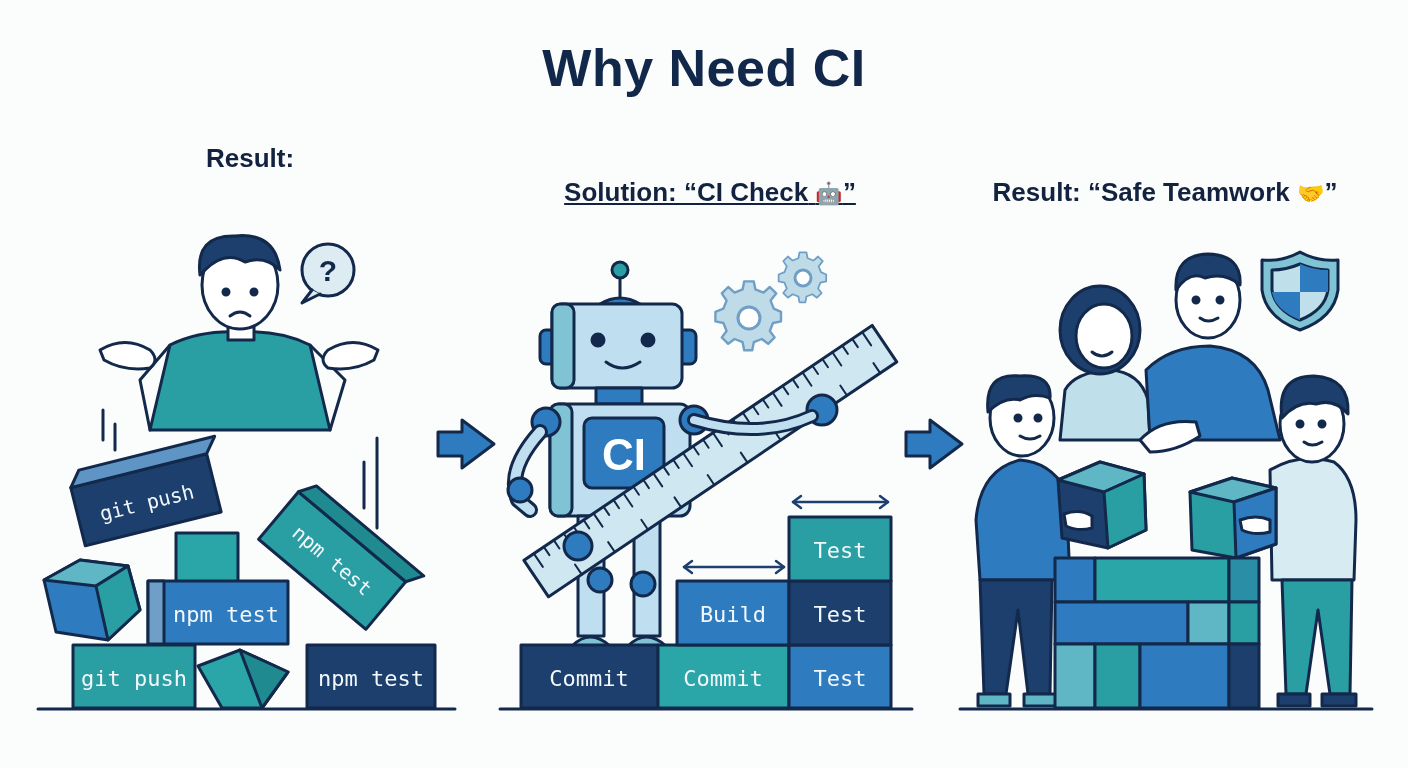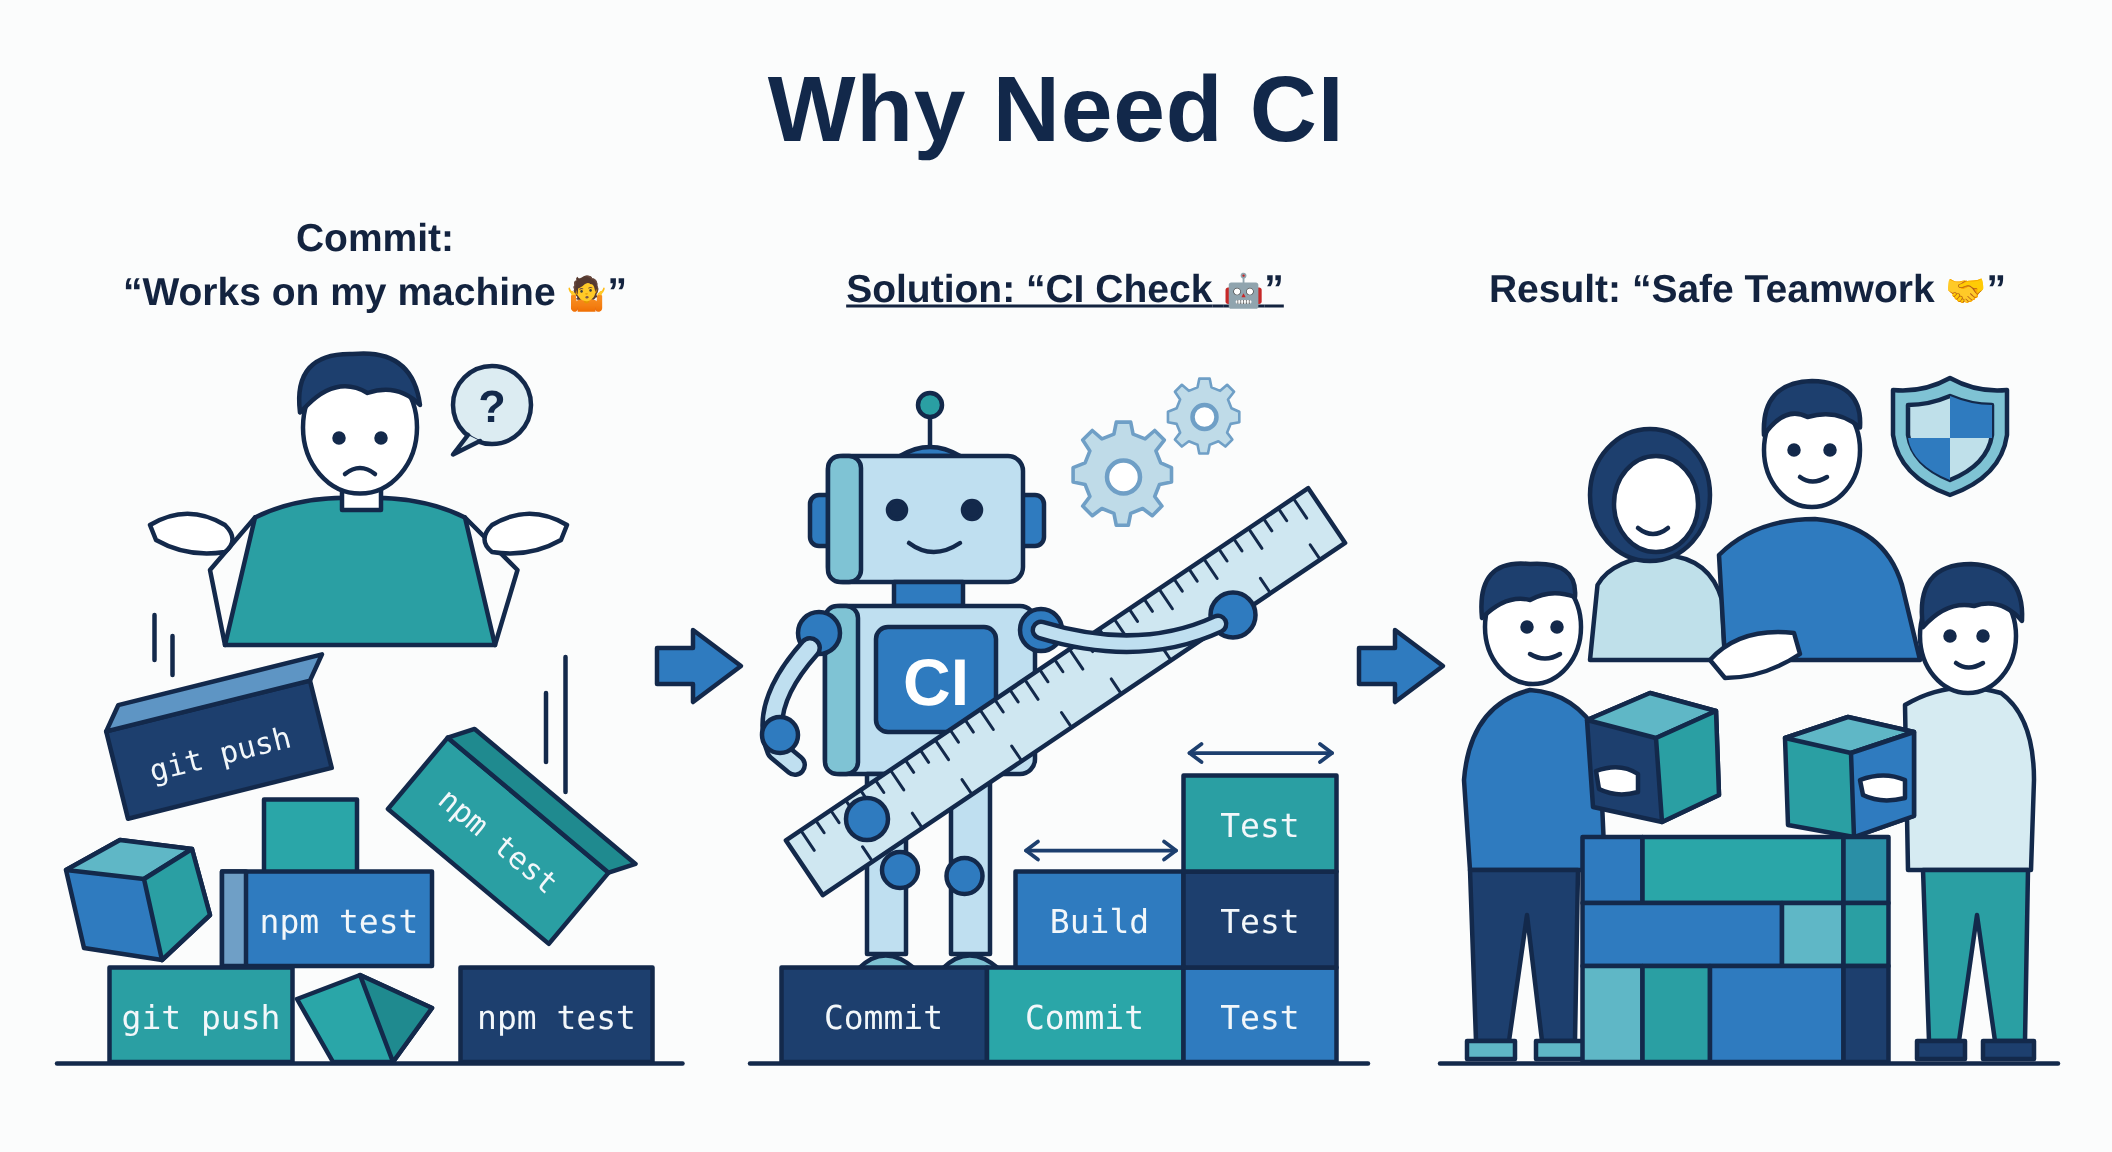--- a/index.html
+++ b/index.html
@@ -1,35 +1,34 @@
 <!DOCTYPE html>
 <html><head>
 <meta charset="utf-8">
 <style>
   html, body { margin:0; padding:0; }
   body { width:1408px; height:768px; background:#fbfcfc; position:relative; overflow:hidden;
          font-family:"Liberation Sans", sans-serif; color:#12284a; }
   .title { position:absolute; top:38px; left:0; width:1408px; text-align:center;
-           font-size:62px; font-weight:bold; color:#12284a; letter-spacing:0.5px; }
+           font-size:52px; font-weight:bold; color:#12284a; letter-spacing:0.5px; }
   .heading { position:absolute; text-align:center; font-size:26px; font-weight:bold; color:#13233f; line-height:36px; }
   .h1 { left:40px; top:140px; width:420px; }
   .h2 { left:490px; top:174px; width:440px;text-decoration:underline; }
   .h3 { left:930px; top:174px; width:470px; }
   .emoji { font-family:"DejaVu Sans", sans-serif; font-size:22px; }
   svg { position:absolute; left:0; top:0; }
   .mono { font-family:"DejaVu Sans Mono", monospace; fill:#f2f7fa; }
 </style>
 </head>
 <body>
 
 <div class="title">Why Need CI</div>
 
 <div class="heading h1">
-  <div>Commit:</div>
-  <div><span>“Works on my machine</span> <span class="emoji">🤷</span><span>”</span></div>
+  <div>Result:</div>
 </div>
 <div class="heading h2">
   <span>Solution: “CI Check</span> <span class="emoji">🤖</span><span>”</span>
 </div>
 <div class="heading h3">
   <span>Result: “Safe Teamwork</span> <span class="emoji">🤝</span><span>”</span>
 </div>
 
 <svg width="1408" height="768" viewBox="0 0 1408 768">
   <g stroke="#13294b" stroke-width="3" stroke-linejoin="round" stroke-linecap="round">

